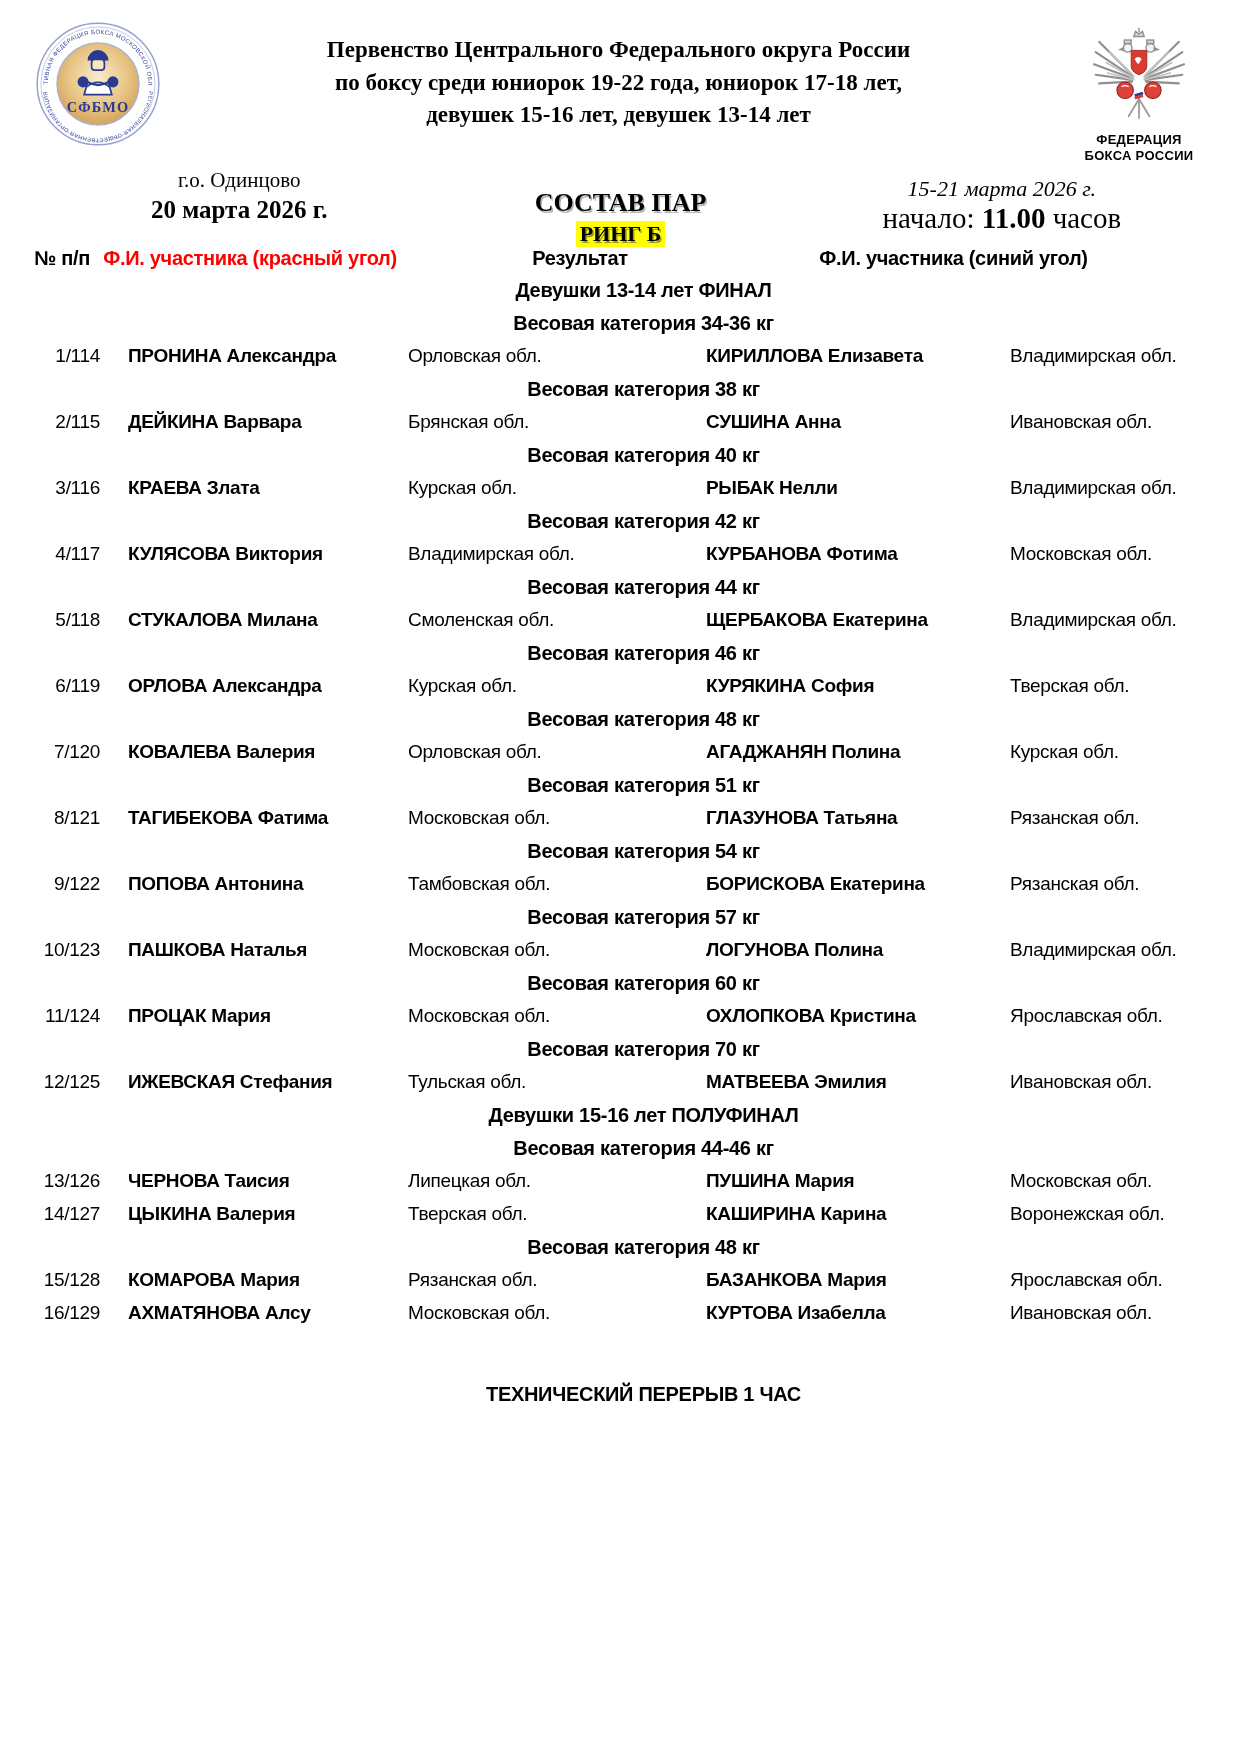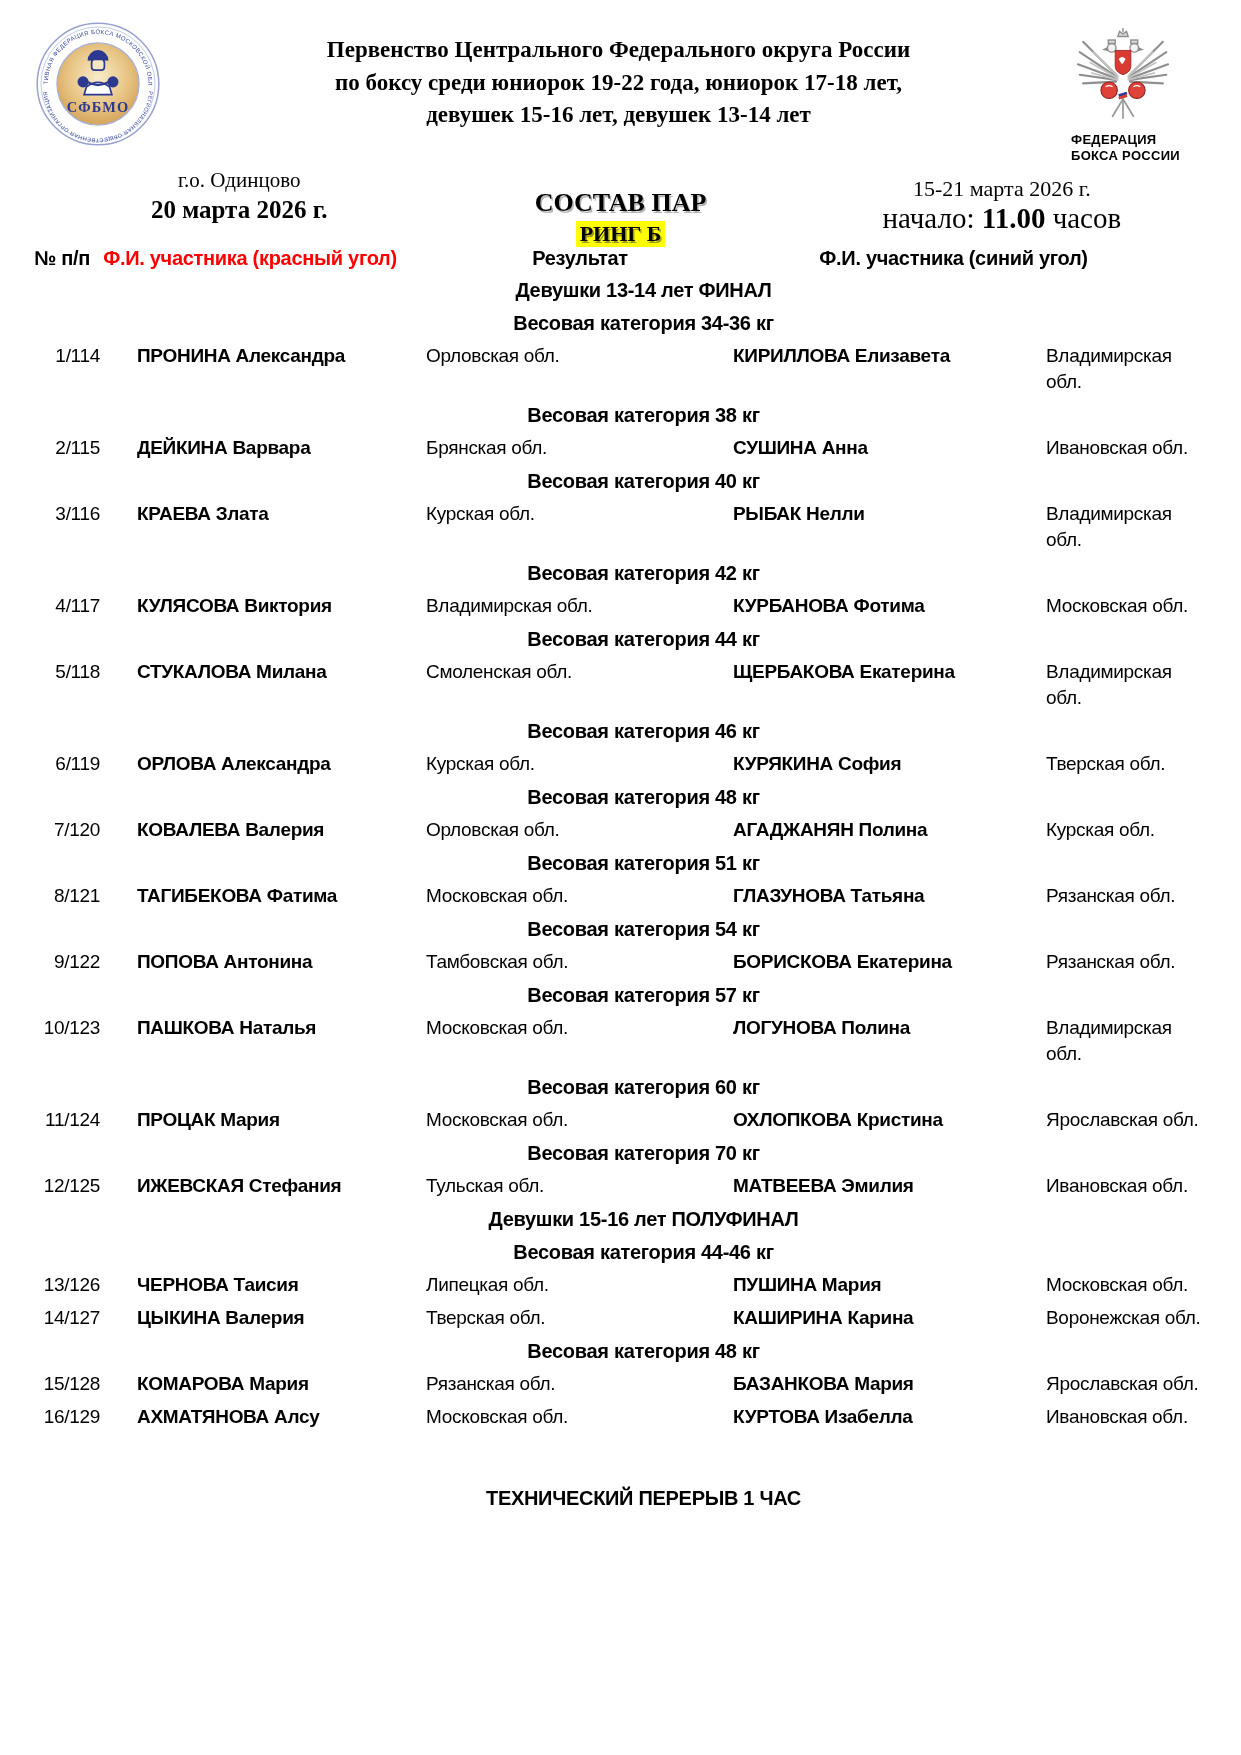--- a/index.html
+++ b/index.html
@@ -9,46 +9,46 @@
   }
   .page { box-sizing:border-box; width:1241px; height:1755px; padding:16px 34px 0 34px; display:flex; flex-direction:column; }
 
   
   .header { display:flex; justify-content:space-between; align-items:flex-start; min-height:150px; }
   .logo-left { width:132px; flex:0 0 auto; padding-top:4px; }
   .title-block {
     flex:1 1 auto; text-align:center; padding-top:18px;
     font-family:"Liberation Serif", serif; font-weight:bold; font-size:23px; line-height:1.42;
   }
-  .logo-right { width:136px; flex:0 0 auto; text-align:left; padding-top:10px; }
+  .logo-right { width:136px; flex:0 0 auto; text-align:center; padding-top:10px; }
   .logo-right .caption { font-weight:bold; font-size:13px; line-height:1.25; letter-spacing:0.3px; margin-top:2px; }
 
   
   .meta { display:flex; margin-top:2px; font-family:"Liberation Serif", serif;gap:32px; }
   .meta-left  { width:37%; text-align:center; }
   .meta-center{ width:26%; text-align:center; }
   .meta-right { width:37%; text-align:center; padding-top:8px; }
   .place { font-size:21px; }
   .date  { font-size:25px; font-weight:bold; margin-top:3px; }
   .doc-title { font-size:26px; font-weight:bold; margin-top:20px; text-shadow:1.5px 1.5px 0 #b5b5b5; }
   .ring { display:inline-block; font-size:22px; font-weight:bold; background:#ffff00; padding:0 4px; margin-top:3px; text-shadow:1.5px 1.5px 0 #9a9a20; }
-  .period { font-size:22px; }
+  .period { font-size:22px;font-style:italic; }
   .start  { font-size:29px; }
   .start b { font-weight:bold; }
 
   
   .cols-head { display:grid; grid-template-columns:66px 300px 300px auto; font-weight:bold; font-size:20px; letter-spacing:-0.3px; }
   .cols-head .c-num { text-align:left; }
   .cols-head .c-red { text-align:center; color:#ff0000; }
   .cols-head .c-res { text-align:center; padding-left:60px; }
   .cols-head .c-blue{ text-align:center; color:#000000; }
 
   .list { margin-top:0; }
   .heading { text-align:center; padding-left:46px; font-weight:bold; font-size:20px; letter-spacing:-0.3px; line-height:26px; margin:7px 0; }
-  .bout { display:grid; grid-template-columns:66px 300px 300px 306px auto; align-items:baseline; font-size:19px; letter-spacing:-0.3px; line-height:26px; margin:7px 0;gap:9px; }
+  .bout { display:grid; grid-template-columns:66px 300px 300px 306px auto; align-items:baseline; font-size:19px; letter-spacing:-0.3px; line-height:26px; margin:7px 0; }
   .bout .num      { text-align:right; padding-right:0; }
   .bout .red-name { padding-left:28px; font-weight:bold; }
   .bout .red-reg  { padding-left:8px; }
   .bout .blue-name{ padding-left:6px; font-weight:bold; }
   .bout .blue-reg { padding-left:4px; }
 
   .footer { text-align:center; padding-left:46px; font-weight:bold; font-size:20px; letter-spacing:-0.3px; margin-top:50px; }
 </style>
 </head>
 <body>

